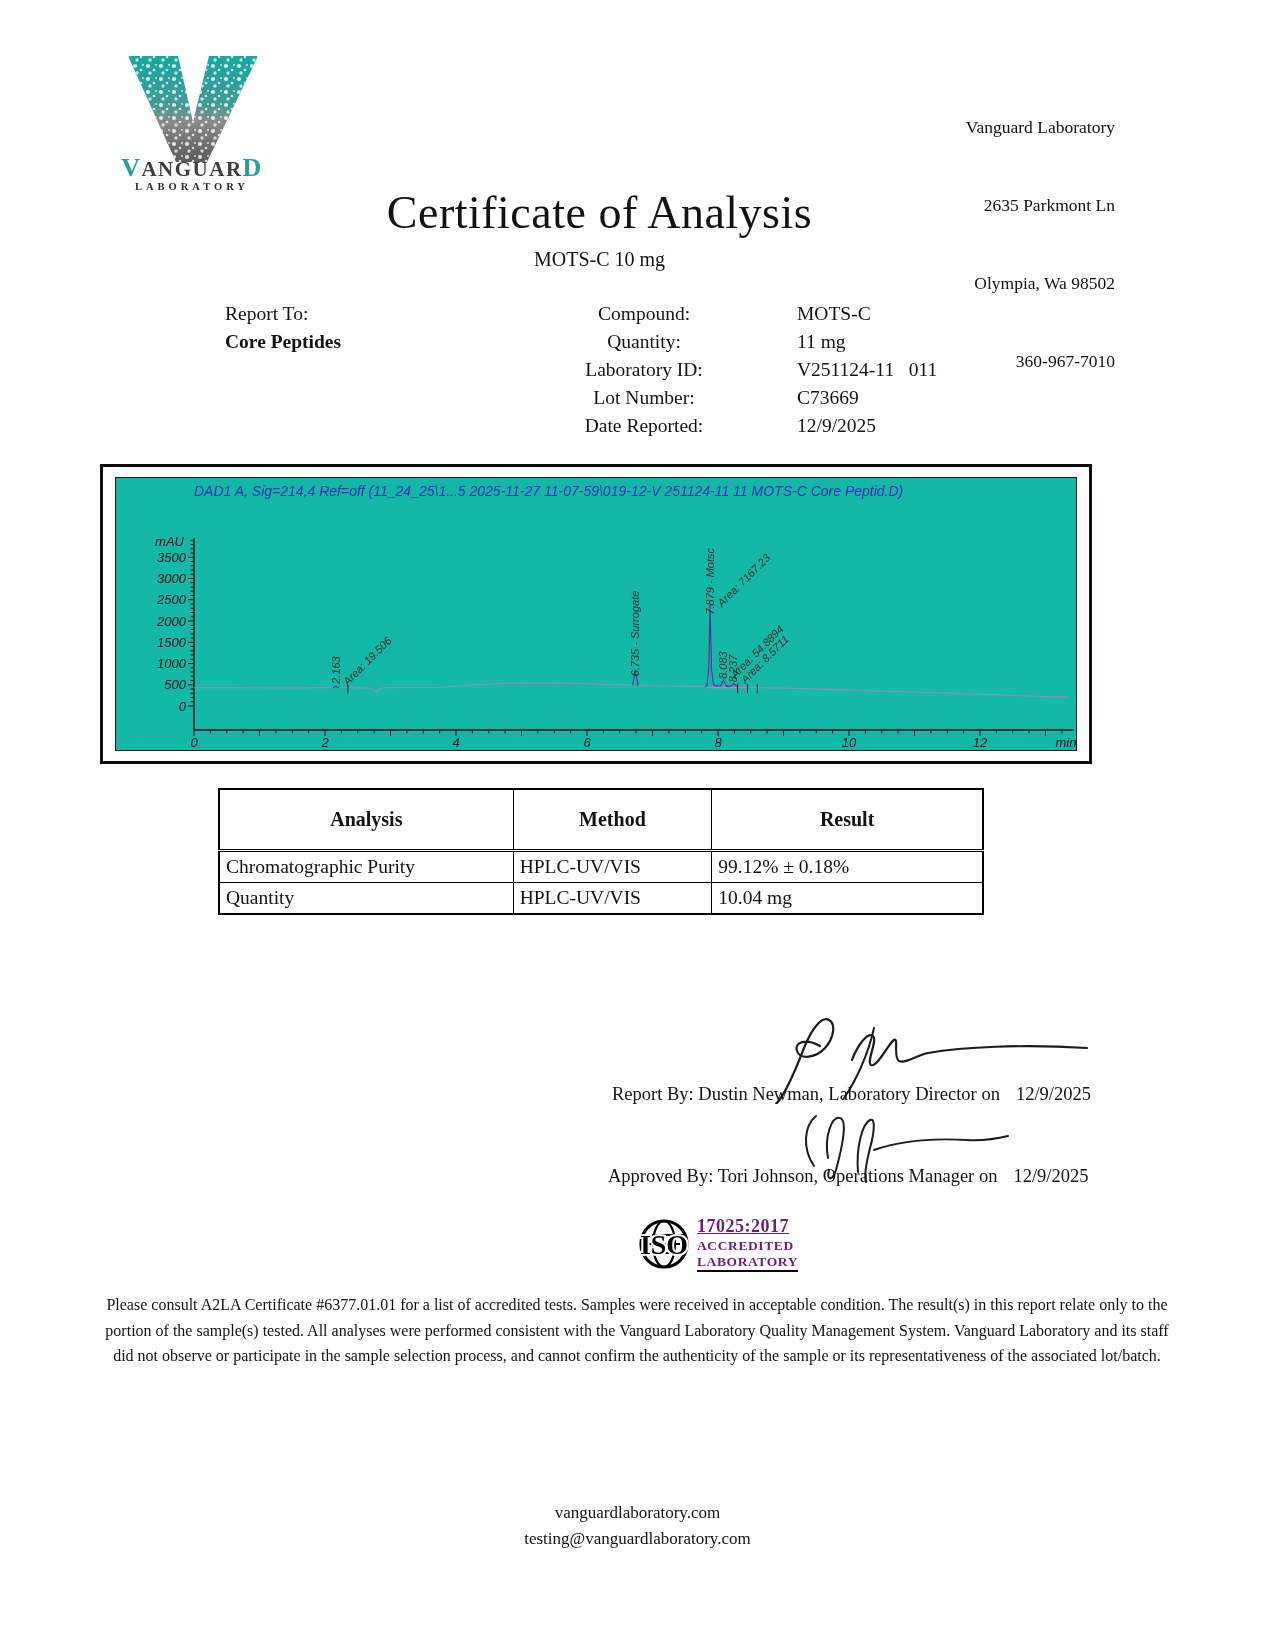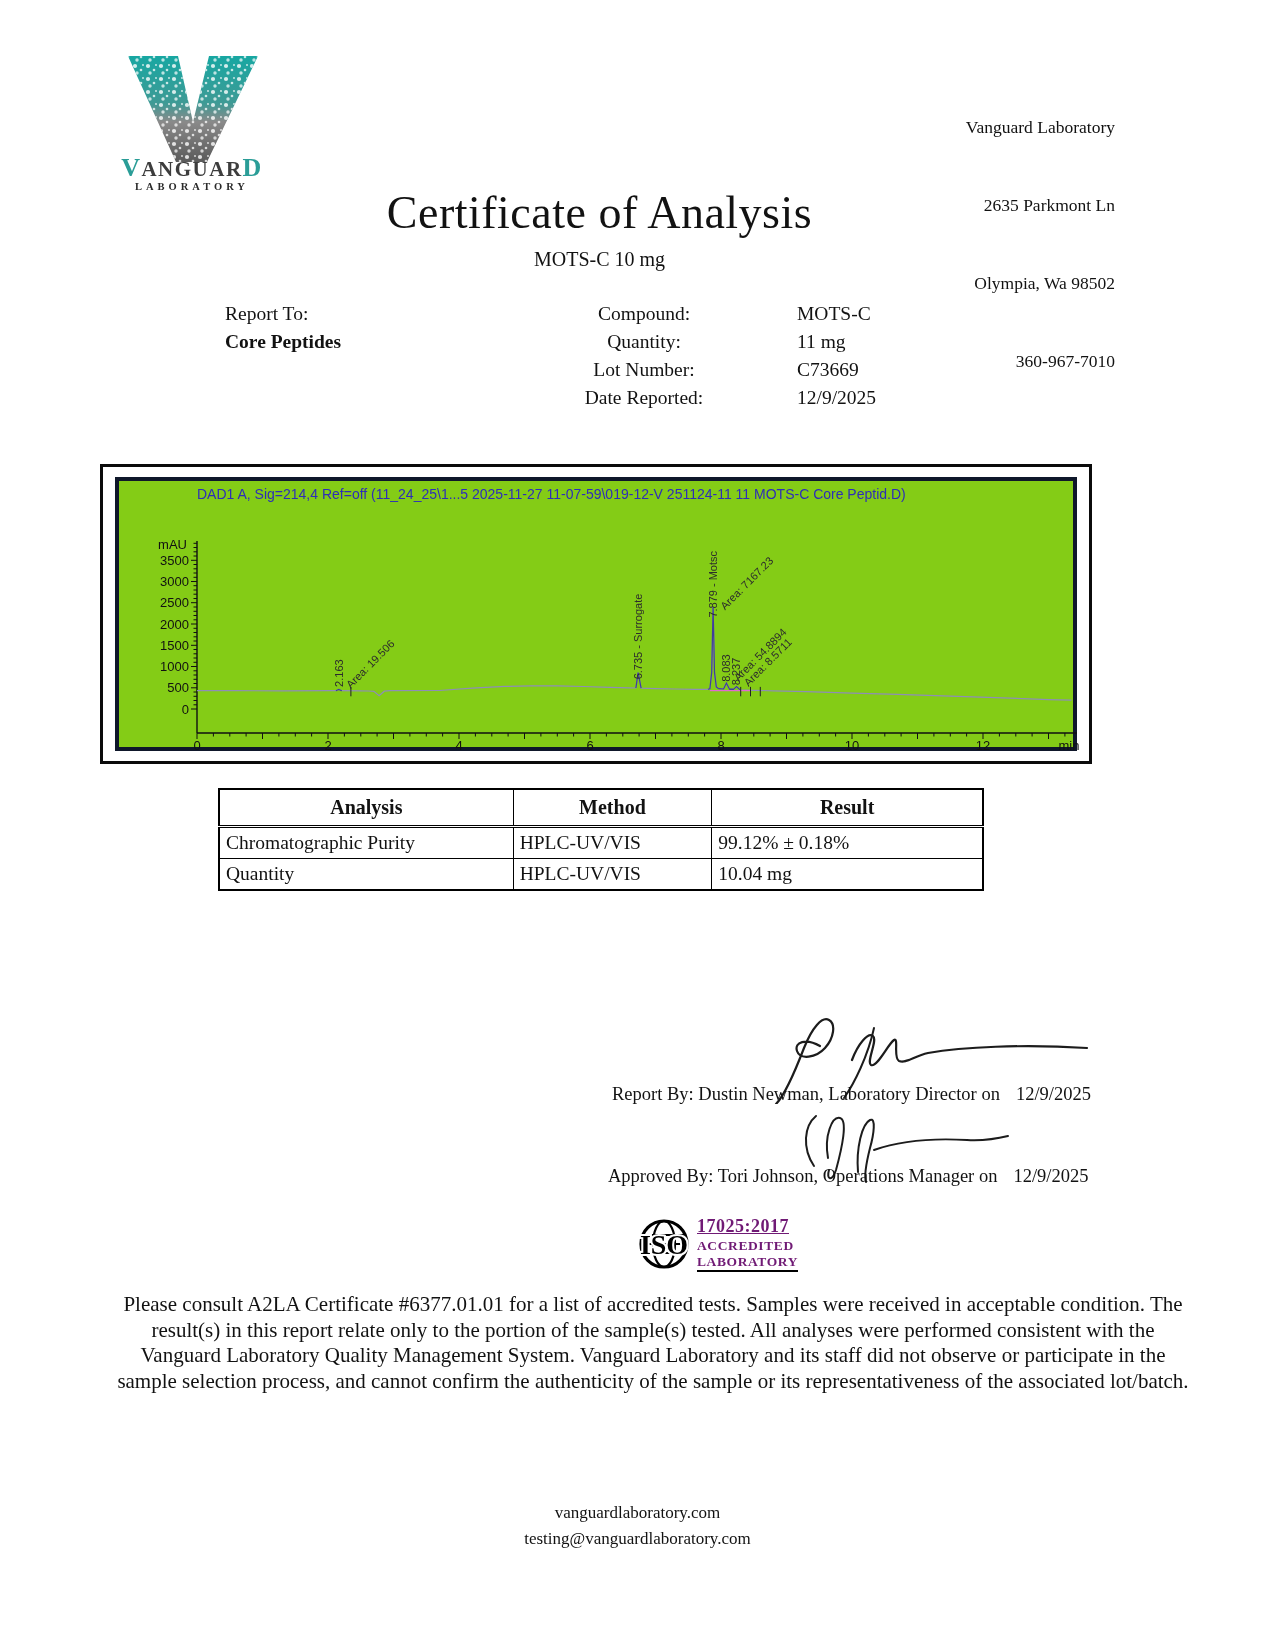--- a/index.html
+++ b/index.html
@@ -19,59 +19,59 @@
   .report-to .bold{font-weight:bold;}
   .fields{position:absolute;left:500px;top:300px;width:480px;font-size:19.5px;line-height:28px;}
   .frow{display:flex;}
   .fl{flex:0 0 288px;text-align:center;}
   .fv{margin-left:9px;white-space:pre;}
 
   
   .chart-box{position:absolute;left:100px;top:464px;width:992px;height:300px;
              border:3px solid #0b0b0b;background:#fff;box-sizing:border-box;}
   .chart-inner{position:absolute;left:12px;top:10px;right:12px;bottom:10px;
-               border:4px solid #0f172a;background:#84cc16;}
+               border:1px solid #0f172a;background:#14b8a6;font-style:italic;}
   .chart-title{position:absolute;left:78px;top:5px;font-family:"Liberation Sans",sans-serif;
                font-size:14px;color:#2e2eb8;white-space:nowrap;}
   .chart-svg{position:absolute;left:0;top:20px;}
   .axis{stroke:#111;stroke-width:1.4;fill:none;}
   .tick{stroke:#111;stroke-width:1;fill:none;}
   .xlab,.ylab{font-family:"Liberation Sans",sans-serif;font-size:13px;fill:#111;}
   .xlab{text-anchor:middle;}
   .ylab{text-anchor:end;}
   .trace{stroke:#8e8eb6;stroke-width:1.2;fill:none;}
   .trace-dark{stroke:#3f3f9a;stroke-width:1.2;fill:none;}
   .plab{font-family:"Liberation Sans",sans-serif;font-size:11px;fill:#2c2c2c;}
   .integ{stroke:#e06ad0;stroke-width:1.4;}
   .itick{stroke:#222;stroke-width:1;}
 
   
   .results{position:absolute;left:218px;top:788px;width:766px;border-collapse:collapse;
            font-size:19.5px;}
   .results th{font-weight:bold;font-size:20px;border:1.5px solid #000;border-bottom:3px double #000;
-              padding:4px 6px;height:27px;margin-left:40px;}
+              padding:16px 6px;height:27px;margin-left:40px;}
   .results td{border:1.5px solid #000;text-align:left;padding:2px 6px;height:26px;}
   .results{border:2.5px solid #000;}
 
   
   .sig{position:absolute;}
   .sig path{stroke:#1c1c1c;fill:none;stroke-linecap:round;stroke-linejoin:round;}
   .signoff{position:absolute;font-size:18.5px;white-space:nowrap;}
   .signoff .date{margin-left:16px;}
 
   
   .iso{position:absolute;left:636px;top:1216px;display:flex;align-items:center;gap:5px;}
   .iso-text{font-family:"Liberation Serif",serif;color:#701a75;}
   .iso-std{font-size:18px;font-weight:bold;text-decoration:underline;letter-spacing:.5px;}
   .iso-l1{font-size:13.5px;font-weight:bold;letter-spacing:.6px;margin-top:1px;}
   .iso-l2{font-size:13.5px;font-weight:bold;letter-spacing:.6px;border-bottom:2px solid #000;}
 
   
-  .disclaimer{position:absolute;left:113px;top:1292px;width:1080px;text-align:center;
-              font-size:21px;line-height:25.5px;}
+  .disclaimer{position:absolute;left:97px;top:1292px;width:1080px;text-align:center;
+              font-size:16px;line-height:25.5px;}
   .site,.email{position:absolute;left:0;width:100%;text-align:center;font-size:17px;}
   .site{top:1503px;}
   .email{top:1529px;}
 </style>
 </head>
 <body>
 
 <div class="page">
 
   <svg class="logo" viewBox="0 0 172 148">
@@ -113,20 +113,24 @@
   </div>
 
   <div class="fields">
     <div class="frow">
       <span class="fl">Compound:</span>
       <span class="fv">MOTS-C</span>
     </div>
     <div class="frow">
       <span class="fl">Quantity:</span>
       <span class="fv">11 mg</span>
+    </div>
+    <div class="frow">
+      <span class="fl">Laboratory ID:</span>
+      <span class="fv">V251124-11   011</span>
     </div>
     <div class="frow">
       <span class="fl">Lot Number:</span>
       <span class="fv">C73669</span>
     </div>
     <div class="frow">
       <span class="fl">Date Reported:</span>
       <span class="fv">12/9/2025</span>
     </div>
   </div>

